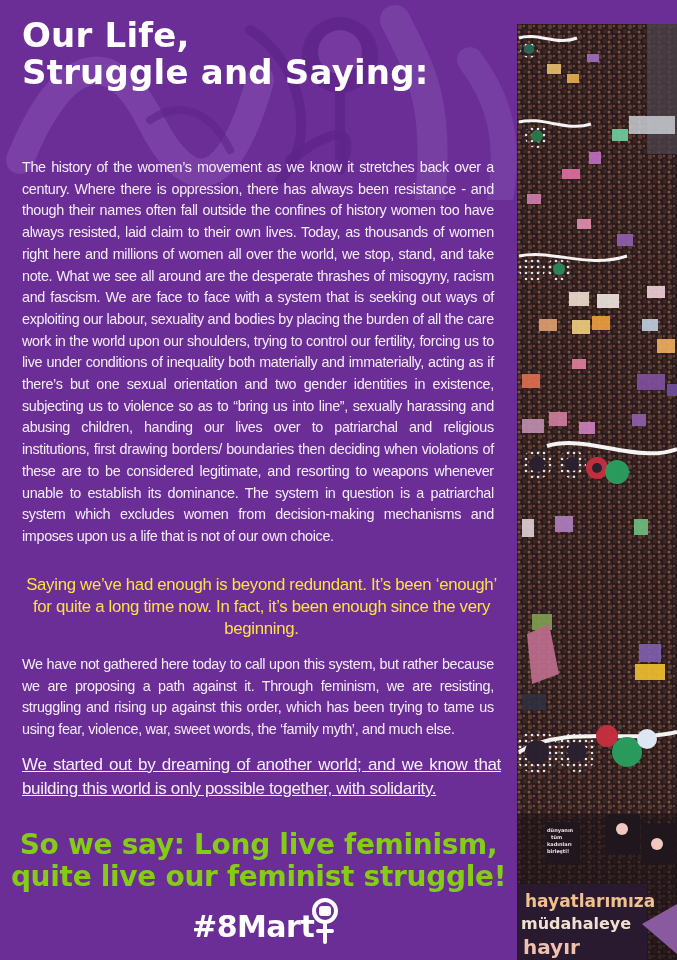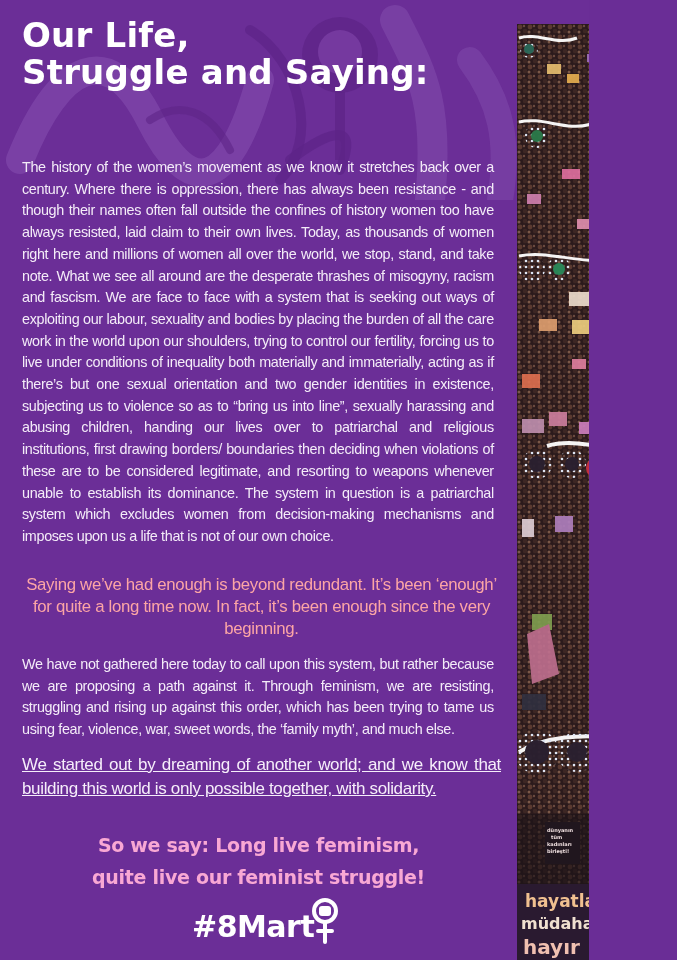--- a/index.html
+++ b/index.html
@@ -1,19 +1,19 @@
 <!DOCTYPE html>
 <html><head>
 <meta charset="utf-8">
 <style>
   * { margin: 0; padding: 0; box-sizing: border-box; }
   html, body { width: 677px; height: 960px; overflow: hidden; background: #6a2d96; }
   .page {
     position: relative;
-    width: 589px; height: 960px;
+    width: 677px; height: 960px;
     background: #6b2e97;
     overflow: hidden;
     font-family: "Liberation Sans", sans-serif;
     color: #f6eefa;
   }
   
   .bg-deco { position: absolute; left: 0; top: 0; width: 517px; height: 200px; pointer-events: none; }
   .title {
     position: absolute;
     left: 22px; top: 17px;
@@ -39,44 +39,44 @@
   }
   .p1 { top: 157px; }
   .p2 { top: 654px; }
   .quote {
     position: absolute;
     left: 22px; top: 574px;
     width: 479px;
     font-size: 16.8px;
     line-height: 22px;
     text-align: center;
-    color: #fca5a5;
+    color: #fde047;
     letter-spacing: -0.3px;
   }
   .p3 {
     position: absolute;
     left: 22px; top: 753px;
     width: 479px;
     font-size: 17px;
     line-height: 24px;
     text-align: justify;
     color: #f6eefa;
     letter-spacing: -0.35px;
     text-decoration: underline;
   }
   .closing {
     position: absolute;
     left: 0; top: 829px;
     width: 517px;
     font-family: "DejaVu Sans", sans-serif;
     font-weight: bold;
-    font-size: 19px;
+    font-size: 28px;
     line-height: 32px;
     text-align: center;
-    color: #f9a8d4;
+    color: #84cc16;
     letter-spacing: -0.3px;
   }
   .hashtag {
     position: absolute;
     left: 192px; top: 900px;
     height: 52px;
     display: flex; align-items: center;
   }
   .hashtag-text {
     font-family: "DejaVu Sans", sans-serif;

